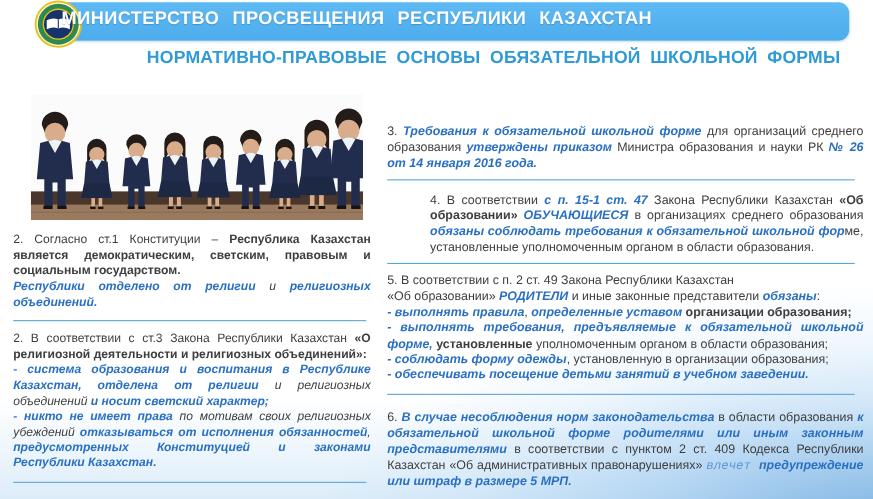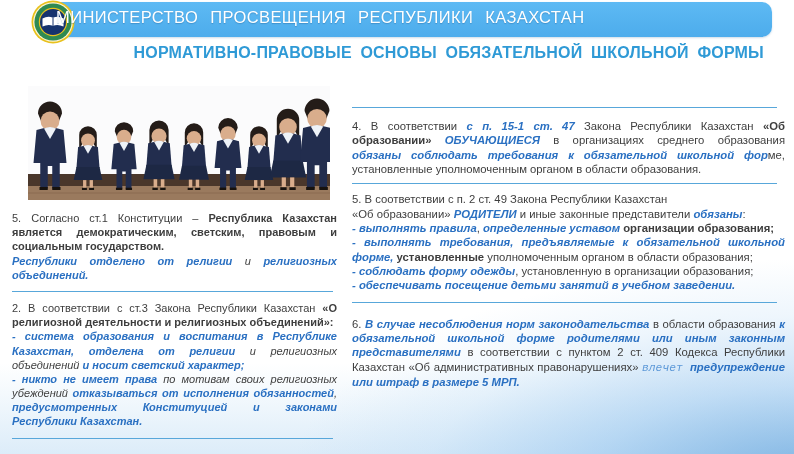--- a/index.html
+++ b/index.html
@@ -14,21 +14,21 @@
   }
   
   .header-bar{
     position:absolute;left:40px;top:2px;width:732px;height:35px;
     border-radius:10px;
     background:linear-gradient(to bottom,#5ebaf4 0%,#54b2ef 55%,#4dacec 100%);
     box-shadow:0 1px 2px rgba(60,120,170,0.25);
   }
   .ministry-title{
     position:absolute;left:56px;top:0;height:35px;display:flex;align-items:center;
-    color:#ffffff;font-weight:normal;font-size:16.5px;letter-spacing:0.4px;word-spacing:7px;
+    color:#ffffff;font-weight:bold;font-size:16.5px;letter-spacing:0.4px;word-spacing:7px;
     text-shadow:0 1px 1px rgba(30,90,140,0.35);
     white-space:nowrap;
   }
   .emblem{position:absolute;left:31px;top:0px;width:44px;height:44px;}
   .slide-title{
     position:absolute;left:40px;top:44px;width:724px;
     text-align:right;color:#2f9ad6;font-weight:bold;font-size:16px;
     letter-spacing:0.2px;word-spacing:4px;white-space:nowrap;
   }
   
@@ -46,21 +46,21 @@
     font-size:11.3px;line-height:1.27;color:#3e3e3e;text-align:justify;
   }
   .divider{
     border:none;border-top:1.6px solid #58a7da;
     margin:0;height:0;
   }
   .left-col .divider{margin:9px 4px 9px 0;}
   .right-col .divider{margin:7px 8px 0 0;}
   .tblock{margin:0;}
   .b3{margin-top:13px;margin-bottom:7px;}
-  .b4{margin-top:11px;margin-bottom:7px;}
+  .b4{margin-top:11px;margin-bottom:7px;margin-left:39px;}
   .b5{margin-top:8px;margin-bottom:9px;}
   .b6{margin-top:14px;}
   
   .seg-p{}
   .seg-b{font-weight:bold;}
   .seg-i{font-style:italic;}
   .seg-B{color:#2a70c2;font-weight:bold;font-style:italic;}
   .seg-l{color:#5d99d8;font-style:italic;font-family:Liberation Mono, monospace;}
 </style>
 </head>
@@ -119,27 +119,28 @@
       <use href="#pg" transform="translate(131,104) scale(1.2)"></use>
       <use href="#pg" transform="translate(166,104) scale(1.15)"></use>
       <use href="#pb" transform="translate(200,104) scale(1.22)"></use>
       <use href="#pg" transform="translate(231,104) scale(1.1)"></use>
       <use href="#pg" transform="translate(260,104) scale(1.4)"></use>
       <use href="#pb" transform="translate(289,104) scale(1.55)"></use>
     </svg>
   </div>
 
   <div class="left-col">
-    <p class="tblock"><span class="seg-p">5. Согласно ст.1 Конституции – </span><span class="seg-b">Республика Казахстан является демократическим, светским, правовым и социальным государством.</span><br><span class="seg-B">Республики отделено от религии </span><span class="seg-i">и </span><span class="seg-B">религиозных объединений.</span></p>
+    <p class="tblock"><span class="seg-p">2. Согласно ст.1 Конституции – </span><span class="seg-b">Республика Казахстан является демократическим, светским, правовым и социальным государством.</span><br><span class="seg-B">Республики отделено от религии </span><span class="seg-i">и </span><span class="seg-B">религиозных объединений.</span></p>
     <hr class="divider">
     <p class="tblock"><span class="seg-p">2. В соответствии с ст.3 Закона Республики Казахстан </span><span class="seg-b">«О религиозной деятельности и религиозных объединений»:</span><br><span class="seg-B">- система образования и воспитания в Республике Казахстан, отделена от религии </span><span class="seg-i">и религиозных объединений </span><span class="seg-B">и носит светский характер;</span><br><span class="seg-B">- никто не имеет права </span><span class="seg-i">по мотивам своих религиозных убеждений </span><span class="seg-B">отказываться от исполнения обязанностей</span><span class="seg-i">, </span><span class="seg-B">предусмотренных Конституцией и законами Республики Казахстан.</span></p>
     <hr class="divider">
   </div>
 
   <div class="right-col">
+    <p class="tblock b3"><span class="seg-p">3. </span><span class="seg-B">Требования к обязательной школьной форме </span><span class="seg-p">для организаций среднего образования </span><span class="seg-B">утверждены приказом </span><span class="seg-p">Министра образования и науки РК </span><span class="seg-B">№ 26 от 14 января 2016 года.</span></p>
     <hr class="divider">
     <p class="tblock b4"><span class="seg-p">4. В соответствии </span><span class="seg-B">с п. 15-1 ст. 47 </span><span class="seg-p">Закона Республики Казахстан </span><span class="seg-b">«Об образовании» </span><span class="seg-B">ОБУЧАЮЩИЕСЯ </span><span class="seg-p">в организациях среднего образования </span><span class="seg-B">обязаны соблюдать требования к обязательной школьной фор</span><span class="seg-p">ме, установленные уполномоченным органом в области образования.</span></p>
     <hr class="divider">
     <p class="tblock b5"><span class="seg-p">5. В соответствии с п. 2 ст. 49 Закона Республики Казахстан</span><br><span class="seg-p">«Об образовании» </span><span class="seg-B">РОДИТЕЛИ </span><span class="seg-p">и иные законные представители </span><span class="seg-B">обязаны</span><span class="seg-p">:</span><br><span class="seg-B">- выполнять правила</span><span class="seg-p">, </span><span class="seg-B">определенные уставом </span><span class="seg-b">организации образования;</span><br><span class="seg-B">- выполнять требования, предъявляемые к обязательной школьной форме, </span><span class="seg-b">установленные </span><span class="seg-p">уполномоченным органом в области образования;</span><br><span class="seg-B">- соблюдать форму одежды</span><span class="seg-p">, установленную в организации образования;</span><br><span class="seg-B">- обеспечивать посещение детьми занятий в учебном заведении.</span></p>
     <hr class="divider">
     <p class="tblock b6"><span class="seg-p">6. </span><span class="seg-B">В случае несоблюдения норм законодательства </span><span class="seg-p">в области образования </span><span class="seg-B">к обязательной школьной форме родителями или иным законным представителями </span><span class="seg-p">в соответствии с пунктом 2 ст. 409 Кодекса Республики Казахстан «Об административных правонарушениях» </span><span class="seg-l">влечет </span><span class="seg-B">предупреждение или штраф в размере 5 МРП.</span></p>
   </div>
 
 </div>
 

